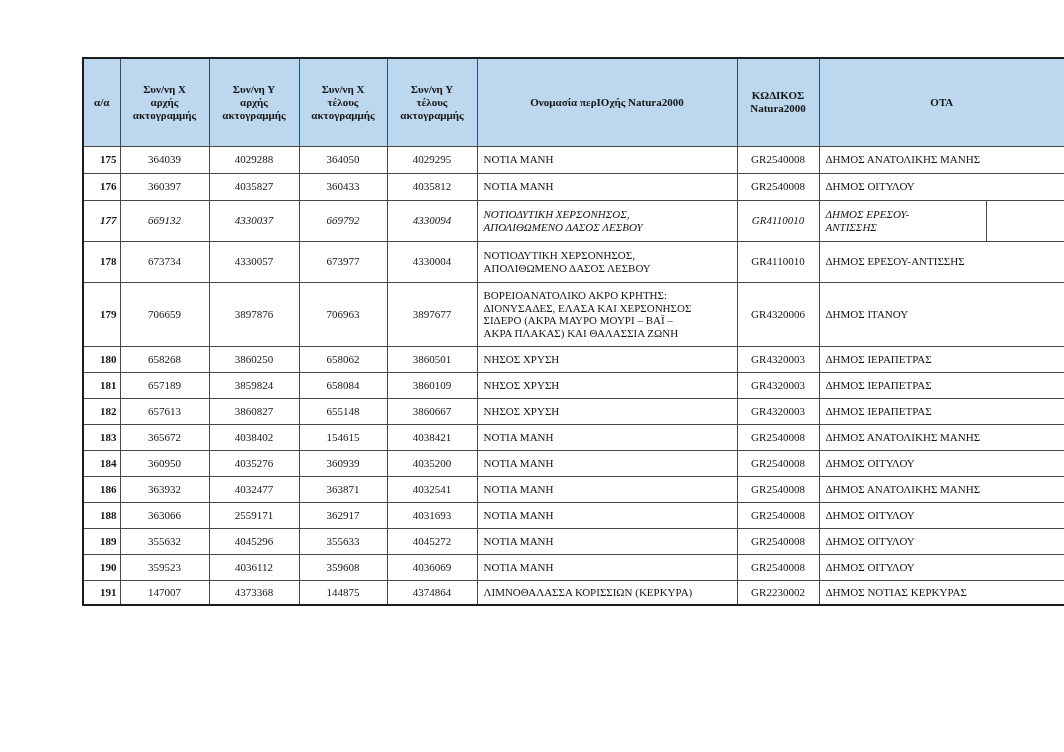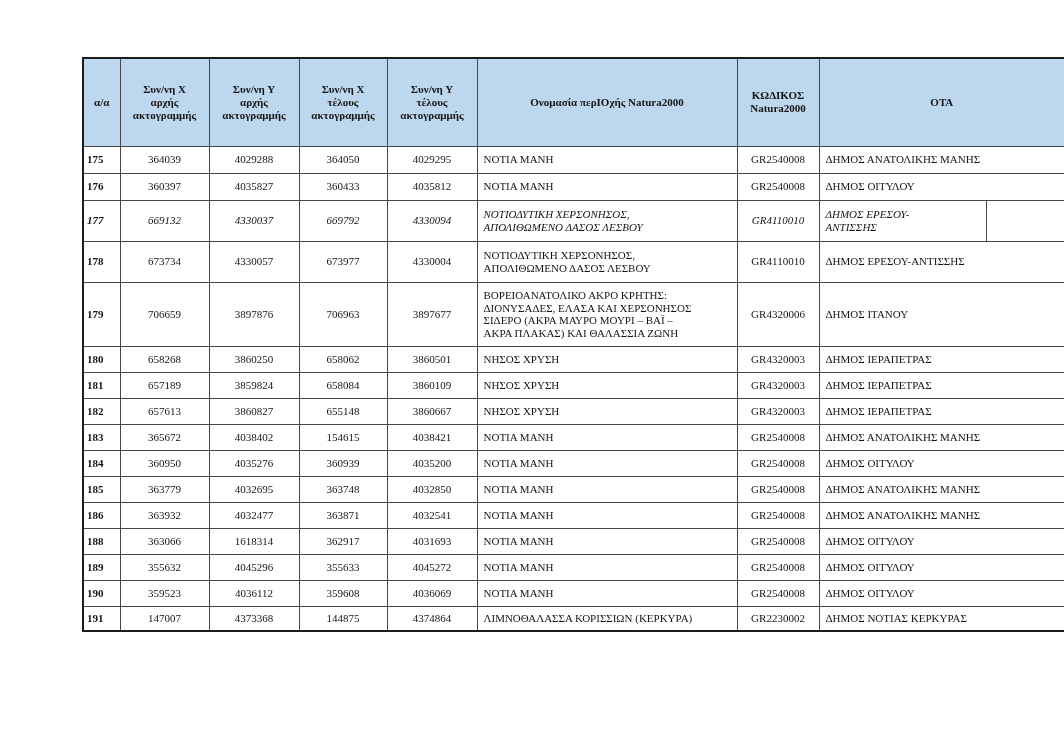--- a/index.html
+++ b/index.html
@@ -27,21 +27,21 @@
   }
   th:last-child,td:last-child{border-right:none;}
   thead tr{height:88px;}
   th{
     background:#bdd7ee;
     font-weight:bold;
     text-align:center;
     white-space:pre-line;
     line-height:13px;
   }
-  td.cell-aa{font-weight:bold;text-align:left;margin-left:8px;}
+  td.cell-aa{font-weight:bold;text-align:right;margin-left:8px;}
   td.cell-x_start,td.cell-y_start,td.cell-x_end,td.cell-y_end{text-align:center;}
   td.cell-code{text-align:center;}
   td.cell-name,td.cell-ota{text-align:left;padding:1px 6px;white-space:pre-line;margin-left:8px;}
   td.cell-ota-extra{background:#ffffff;}
 </style>
 </head>
 <body>
 
 <div class="page">
   <table class="natura">
@@ -179,43 +179,33 @@
           <td class="cell-aa">184</td>
           <td class="cell-x_start">360950</td>
           <td class="cell-y_start">4035276</td>
           <td class="cell-x_end">360939</td>
           <td class="cell-y_end">4035200</td>
           <td class="cell-name">ΝΟΤΙΑ ΜΑΝΗ</td>
           <td class="cell-code">GR2540008</td>
           <td class="cell-ota" colspan="2">ΔΗΜΟΣ ΟΙΤΥΛΟΥ</td>
         </tr>
         <tr style="height: 26px;">
-          <td class="cell-aa">185</td>
-          <td class="cell-x_start">363779</td>
-          <td class="cell-y_start">4032695</td>
-          <td class="cell-x_end">363748</td>
-          <td class="cell-y_end">4032850</td>
-          <td class="cell-name">ΝΟΤΙΑ ΜΑΝΗ</td>
-          <td class="cell-code">GR2540008</td>
-          <td class="cell-ota" colspan="2">ΔΗΜΟΣ ΑΝΑΤΟΛΙΚΗΣ ΜΑΝΗΣ</td>
-        </tr>
-        <tr style="height: 26px;">
           <td class="cell-aa">186</td>
           <td class="cell-x_start">363932</td>
           <td class="cell-y_start">4032477</td>
           <td class="cell-x_end">363871</td>
           <td class="cell-y_end">4032541</td>
           <td class="cell-name">ΝΟΤΙΑ ΜΑΝΗ</td>
           <td class="cell-code">GR2540008</td>
           <td class="cell-ota" colspan="2">ΔΗΜΟΣ ΑΝΑΤΟΛΙΚΗΣ ΜΑΝΗΣ</td>
         </tr>
         <tr style="height: 26px;">
           <td class="cell-aa">188</td>
           <td class="cell-x_start">363066</td>
-          <td class="cell-y_start">1618314</td>
+          <td class="cell-y_start">2559171</td>
           <td class="cell-x_end">362917</td>
           <td class="cell-y_end">4031693</td>
           <td class="cell-name">ΝΟΤΙΑ ΜΑΝΗ</td>
           <td class="cell-code">GR2540008</td>
           <td class="cell-ota" colspan="2">ΔΗΜΟΣ ΟΙΤΥΛΟΥ</td>
         </tr>
         <tr style="height: 26px;">
           <td class="cell-aa">189</td>
           <td class="cell-x_start">355632</td>
           <td class="cell-y_start">4045296</td>

